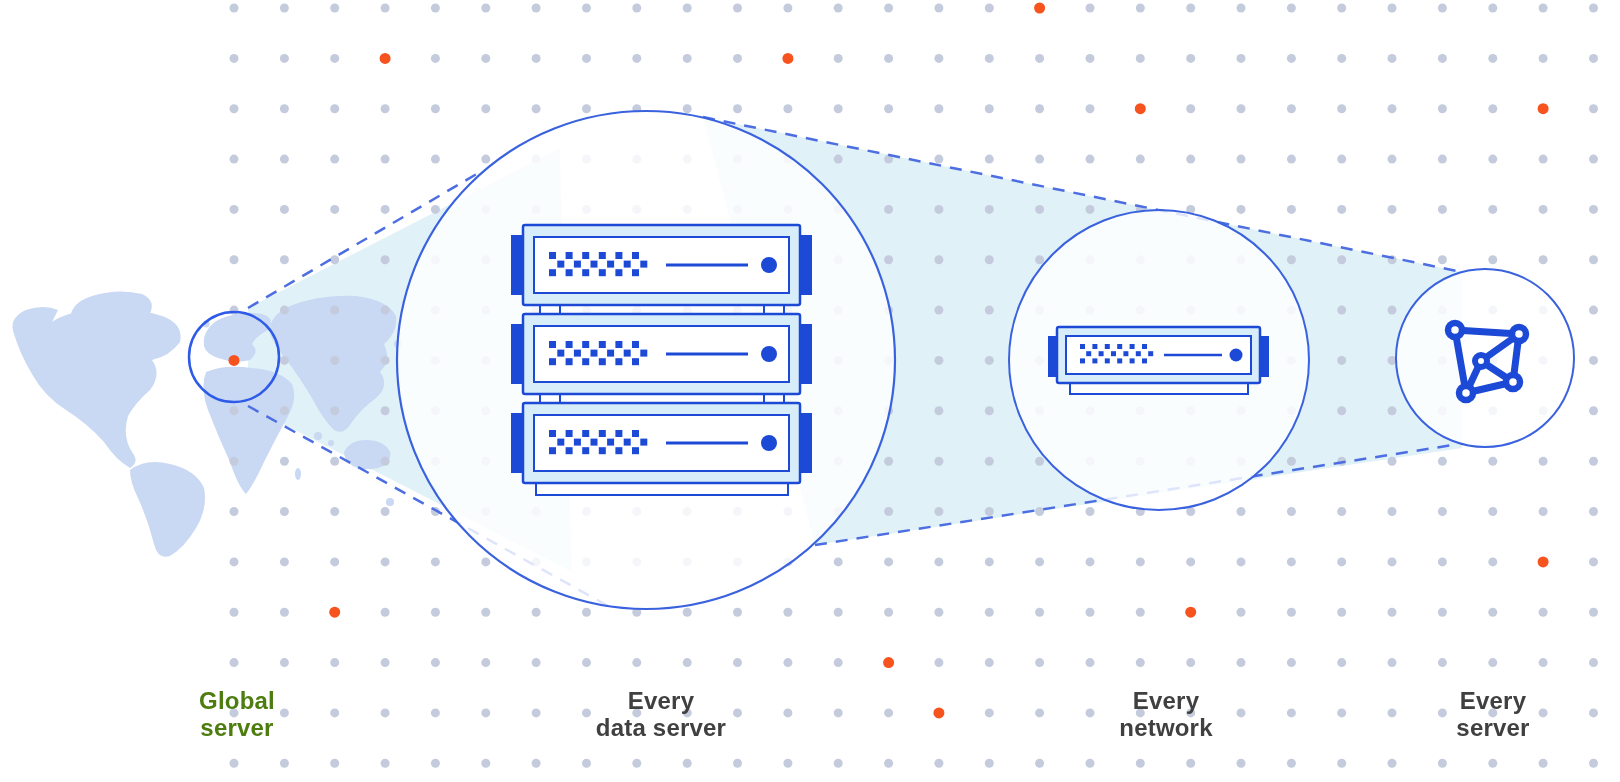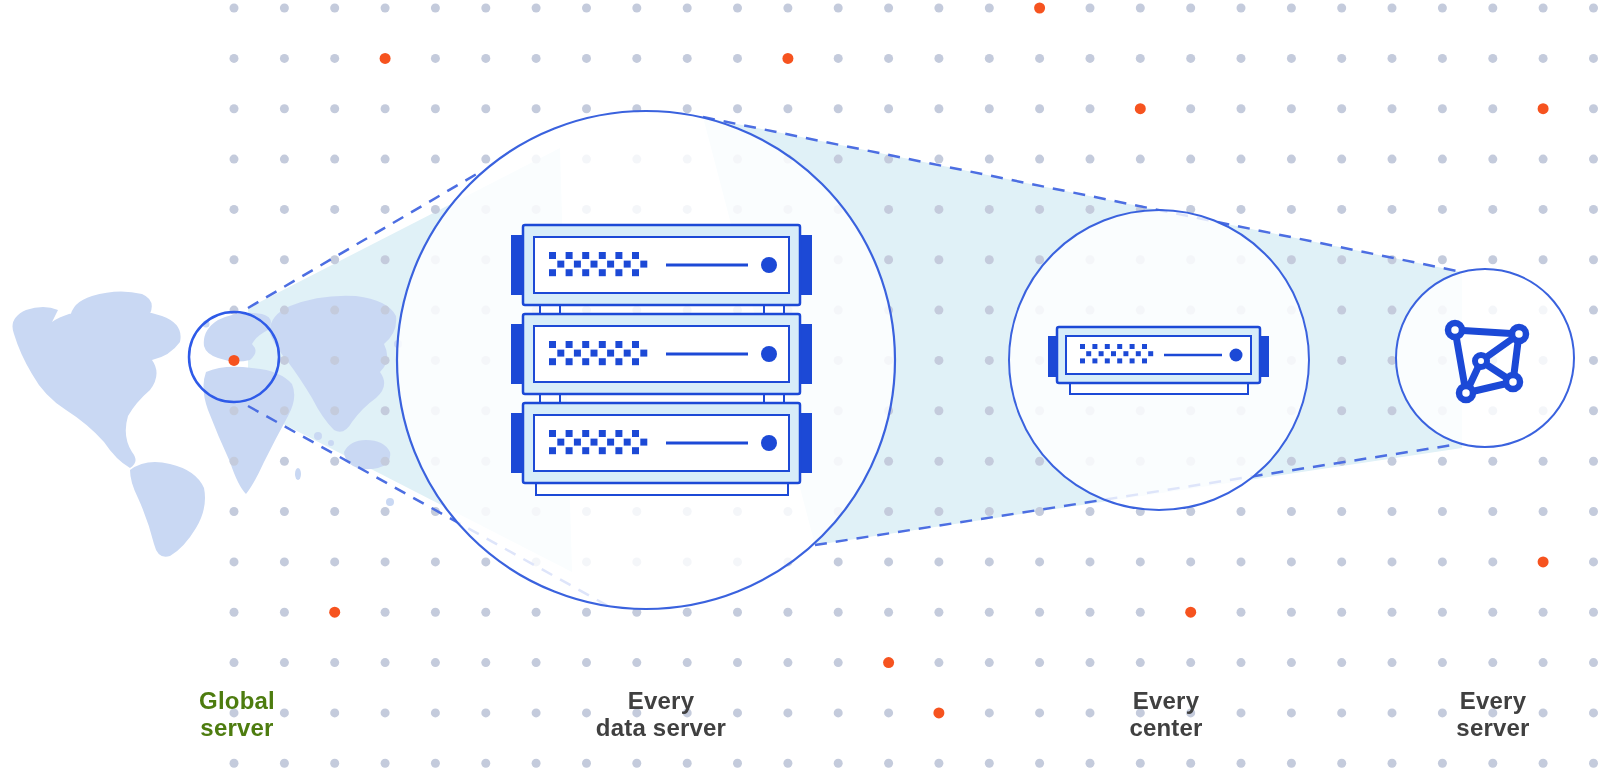--- a/index.html
+++ b/index.html
@@ -643,19 +643,19 @@
   <div class="label blue" style="left:237px">
     <span>Global</span>
     <span>server</span>
   </div>
   <div class="label" style="left:661px">
     <span>Every</span>
     <span>data server</span>
   </div>
   <div class="label" style="left:1166px">
     <span>Every</span>
-    <span>center</span>
+    <span>network</span>
   </div>
   <div class="label" style="left:1493px">
     <span>Every</span>
     <span>server</span>
   </div>
 </div>
 
 </body></html>

